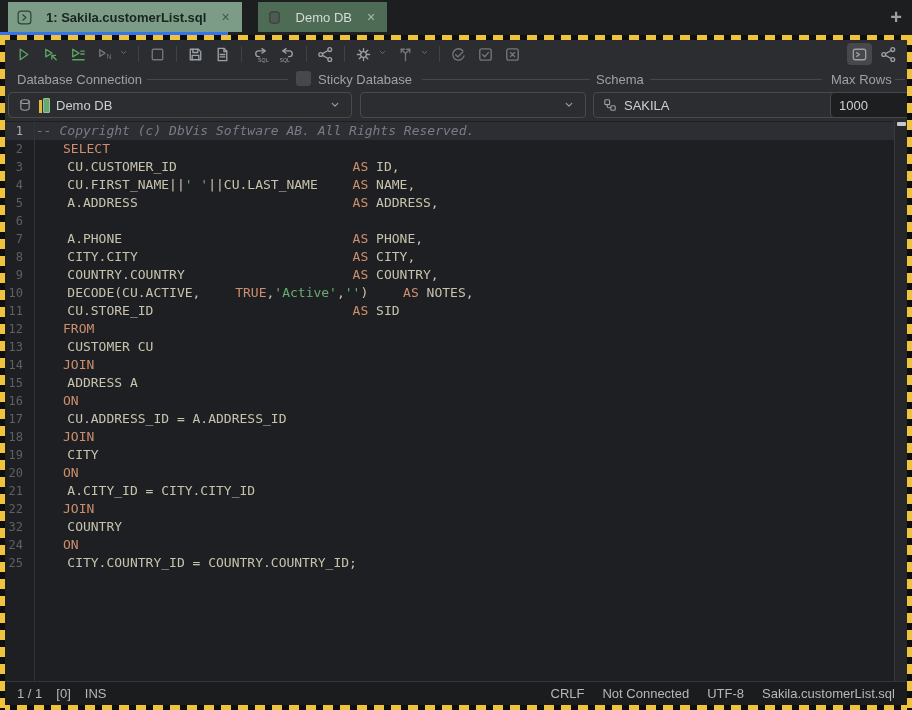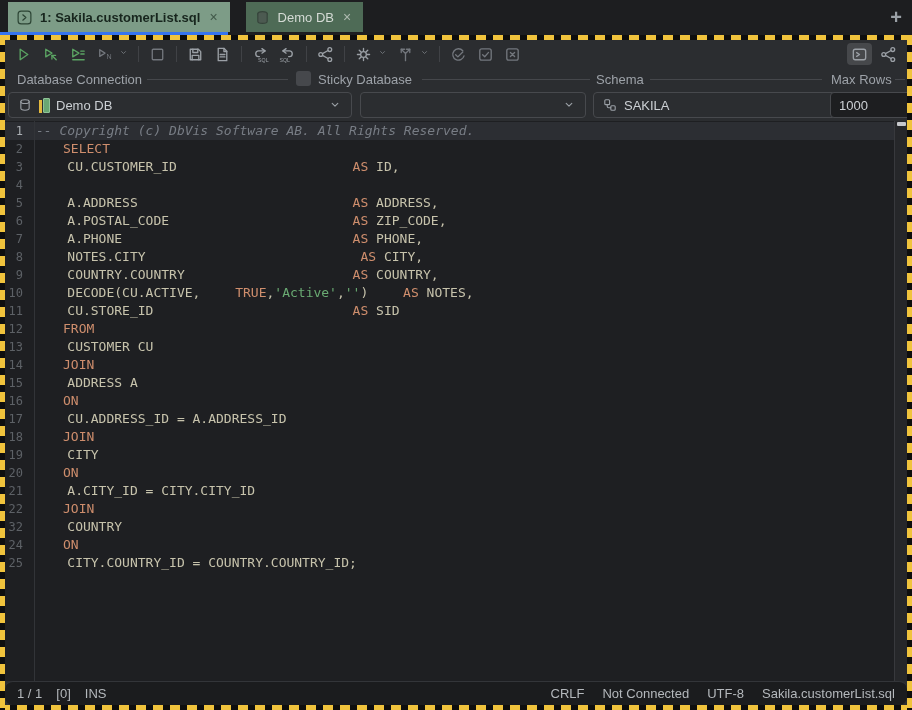--- a/index.html
+++ b/index.html
@@ -2,21 +2,21 @@
 <html><head>
 <meta charset="utf-8">
 <style>
   * { margin:0; padding:0; box-sizing:border-box; }
   html,body { background:#0b0b0d; }
   body { font-family:"Liberation Sans", sans-serif; }
   .screen { position:relative; width:912px; height:710px; background:#131416; overflow:hidden; }
 
   
   .tabbar { position:absolute; top:0; left:0; right:0; height:36px; background:#1d1e20; display:flex; align-items:flex-start; }
-  .tab { display:flex; align-items:center; gap:7px; height:30px; margin-top:2px; padding:0 10px 0 8px; font-size:13px; cursor:default; }
+  .tab { display:flex; align-items:center; gap:13px; height:30px; margin-top:2px; padding:0 10px 0 8px; font-size:13px; cursor:default; }
   .tab.active { background:#7d9c87; color:#17251d; font-weight:bold; margin-left:8px; }
   .tab.inactive { background:#4e6b56; color:#d5dbd5; margin-left:16px; }
   .tab .close { font-size:14px; font-weight:normal; opacity:.75; padding:0 2px; }
   .tab.active .close { color:#2c4033; }
   .tab.inactive .close { color:#cdd4cd; }
   .tab-underline { position:absolute; left:0; top:32px; width:228px; height:4px; background:#3574f0; }
   .newtab { position:absolute; right:10px; top:6px; color:#9aa0a6; font-size:20px; font-weight:bold; line-height:22px; }
   .ticon-sm { width:17px; height:17px; display:block; }
 
   
@@ -66,21 +66,21 @@
   .eline.current .gut { color:#abafb4; }
   .codecell { padding-left:7px; color:#c7c3ac; }
   .gutline { position:absolute; top:0; bottom:0; left:29px; width:1px; background:#323438; }
   .cm { color:#787d85; font-style:italic;margin-top:36px; }
   .kw { color:#cf8e6d;margin-left:27px; }
   .st { color:#6aab73; }
   .scrollbar { position:absolute; top:0; right:0; bottom:0; width:13px; background:#26272a; border-left:1px solid #38393d; }
   .scrollmark { position:absolute; top:1px; left:2px; width:9px; height:4px; background:#c6c8cb; border-radius:1px; }
 
   
-  .statusbar { height:24px; background:#1b1c1e; border-top:1px solid #333539; display:flex; align-items:center; font-size:13px; color:#b4b8bc; padding:0 12px;border-radius:8px; }
+  .statusbar { height:24px; background:#1b1c1e; border-top:1px solid #333539; display:flex; align-items:center; font-size:13px; color:#b4b8bc; padding:0 12px; }
   .sb-left { display:flex; gap:14px; }
   .sb-right { margin-left:auto; display:flex; gap:18px; }
 </style>
 </head>
 <body>
 
 <div class="screen">
 
   <div class="tabbar">
     <div class="tab active">
@@ -297,25 +297,25 @@
         <div class="maxrows" style="left:825px; width:95px">
           <span>1000</span>
         </div>
       </div>
 
       <div class="editor">
         <div class="elines" id="elines">
             <div class="eline current"><span class="gut">1</span><span class="codecell"><span class="cm">-- Copyright (c) DbVis Software AB. All Rights Reserved.</span></span></div>
             <div class="eline"><span class="gut">2</span><span class="codecell"><span class="kw">SELECT</span></span></div>
             <div class="eline"><span class="gut">3</span><span class="codecell"><span>    CU.CUSTOMER_ID                   </span><span class="kw">AS</span><span> ID,</span></span></div>
-            <div class="eline"><span class="gut">4</span></div>
+            <div class="eline"><span class="gut">4</span><span class="codecell"><span>    CU.FIRST_NAME||</span><span class="st">' '</span><span>||CU.LAST_NAME </span><span class="kw">AS</span><span> NAME,</span></span></div>
             <div class="eline"><span class="gut">5</span><span class="codecell"><span>    A.ADDRESS                        </span><span class="kw">AS</span><span> ADDRESS,</span></span></div>
-            <div class="eline"><span class="gut">6</span><span class="codecell"><span>    A.POSTAL_CODE                    </span><span class="kw">AS</span><span> ZIP_CODE,</span></span></div>
+            <div class="eline"><span class="gut">6</span></div>
             <div class="eline"><span class="gut">7</span><span class="codecell"><span>    A.PHONE                          </span><span class="kw">AS</span><span> PHONE,</span></span></div>
-            <div class="eline"><span class="gut">8</span><span class="codecell"><span>    NOTES.CITY                        </span><span class="kw">AS</span><span> CITY,</span></span></div>
+            <div class="eline"><span class="gut">8</span><span class="codecell"><span>    CITY.CITY                        </span><span class="kw">AS</span><span> CITY,</span></span></div>
             <div class="eline"><span class="gut">9</span><span class="codecell"><span>    COUNTRY.COUNTRY                  </span><span class="kw">AS</span><span> COUNTRY,</span></span></div>
             <div class="eline"><span class="gut">10</span><span class="codecell"><span>    DECODE(CU.ACTIVE, </span><span class="kw">TRUE</span><span>,</span><span class="st">'Active'</span><span>,</span><span class="st">''</span><span>) </span><span class="kw">AS</span><span> NOTES,</span></span></div>
             <div class="eline"><span class="gut">11</span><span class="codecell"><span>    CU.STORE_ID                      </span><span class="kw">AS</span><span> SID</span></span></div>
             <div class="eline"><span class="gut">12</span><span class="codecell"><span class="kw">FROM</span></span></div>
             <div class="eline"><span class="gut">13</span><span class="codecell"><span>    CUSTOMER CU</span></span></div>
             <div class="eline"><span class="gut">14</span><span class="codecell"><span class="kw">JOIN</span></span></div>
             <div class="eline"><span class="gut">15</span><span class="codecell"><span>    ADDRESS A</span></span></div>
             <div class="eline"><span class="gut">16</span><span class="codecell"><span class="kw">ON</span></span></div>
             <div class="eline"><span class="gut">17</span><span class="codecell"><span>    CU.ADDRESS_ID = A.ADDRESS_ID</span></span></div>
             <div class="eline"><span class="gut">18</span><span class="codecell"><span class="kw">JOIN</span></span></div>

